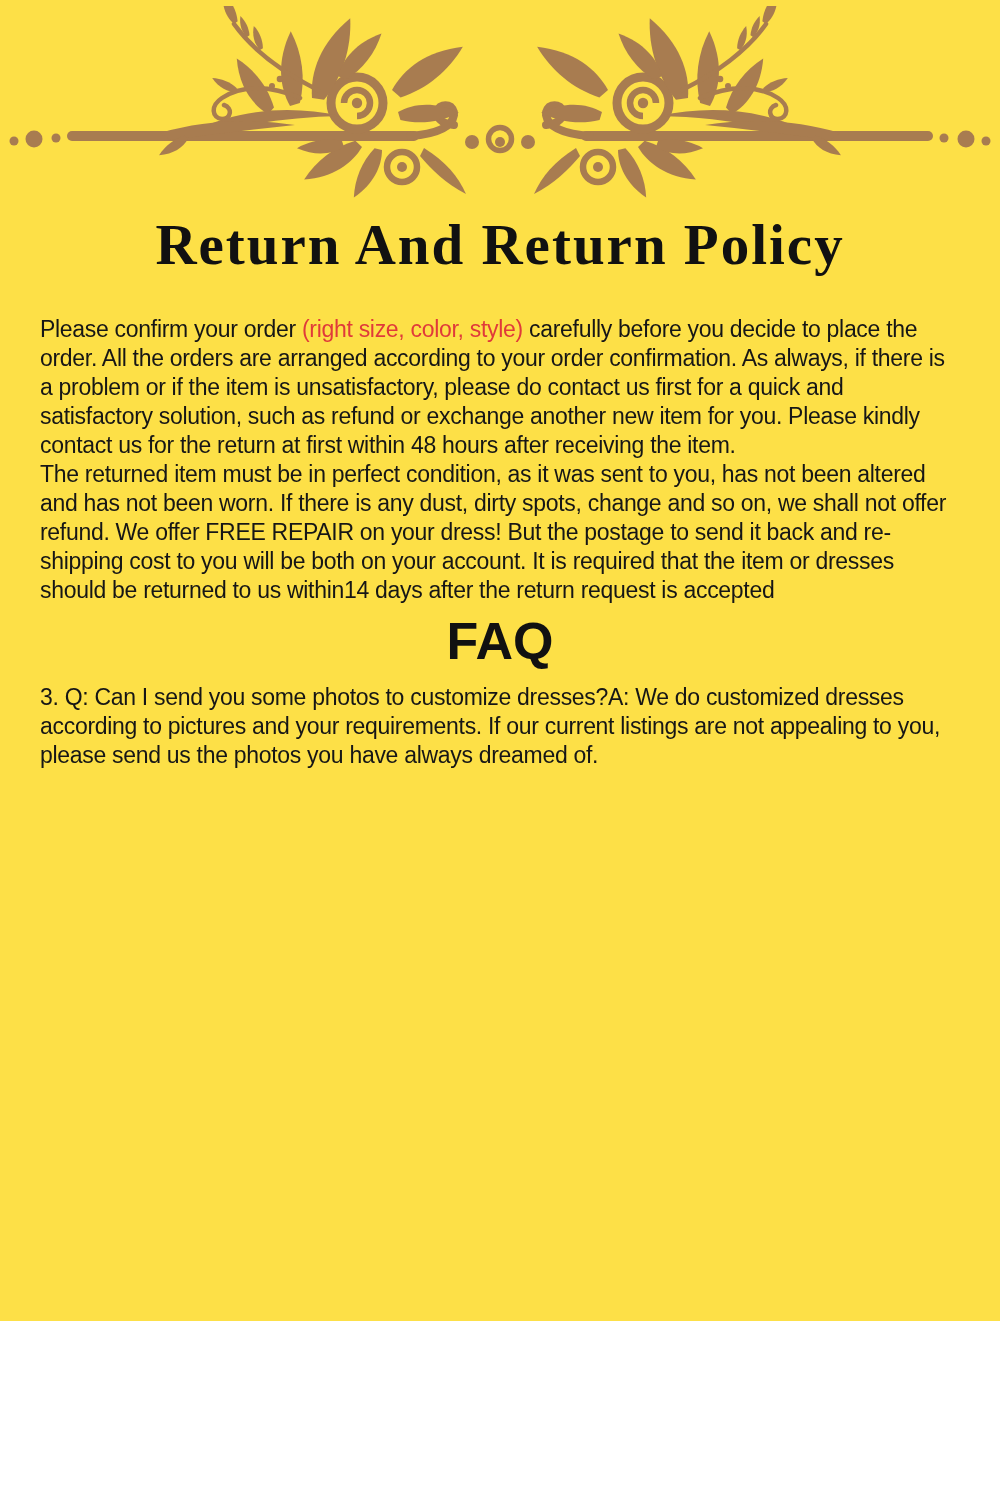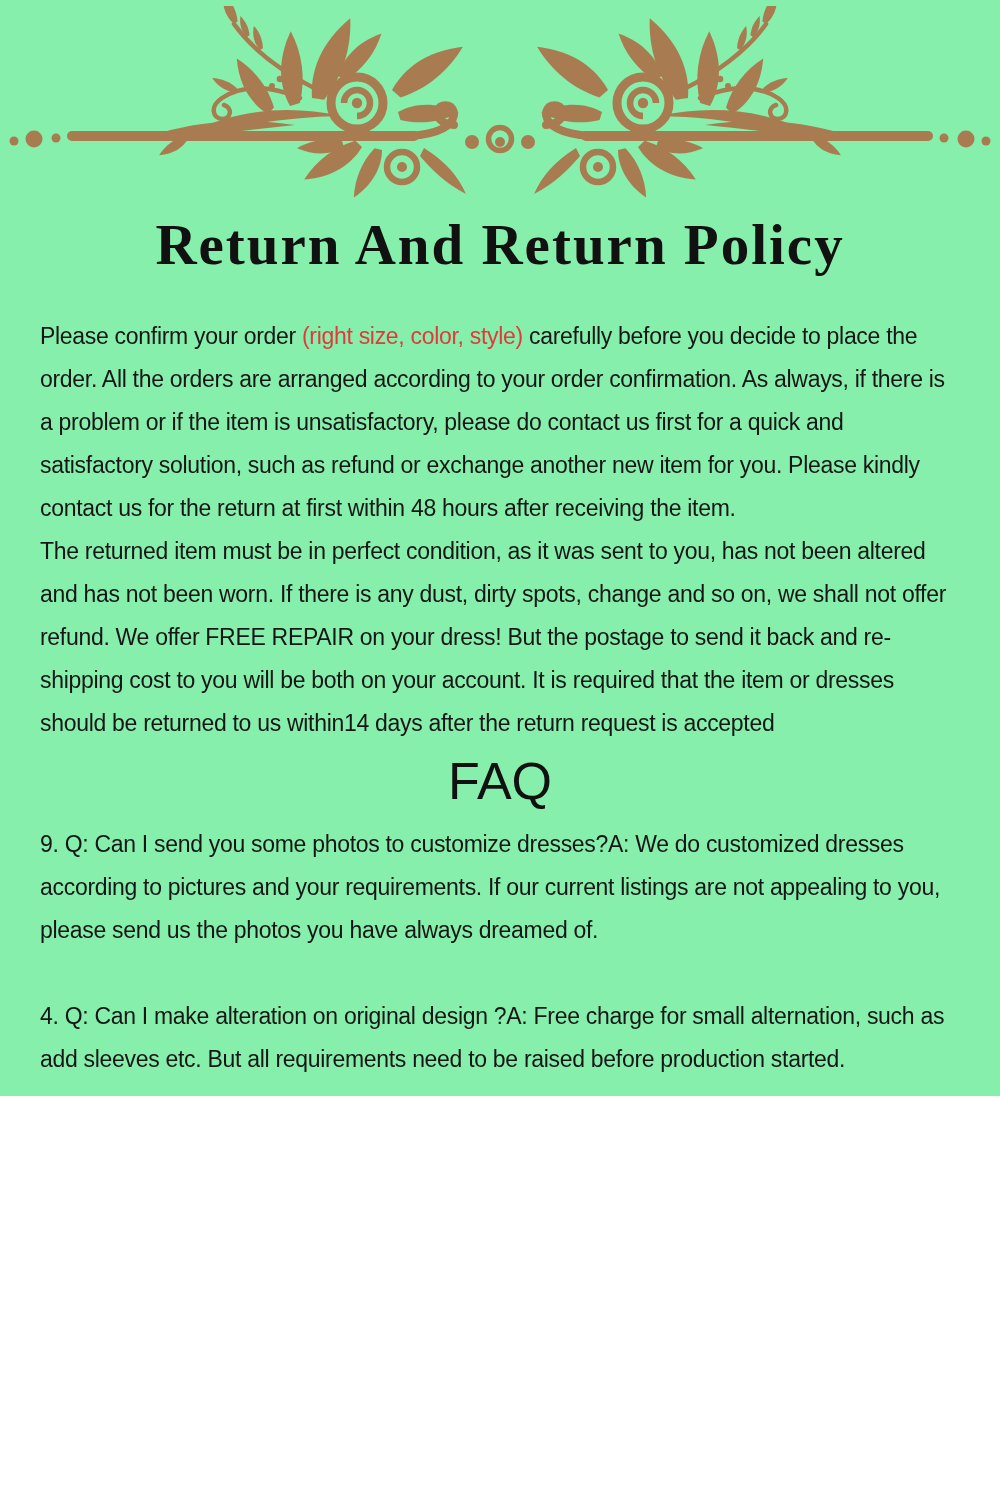--- a/index.html
+++ b/index.html
@@ -3,23 +3,23 @@
 <meta charset="utf-8">
 <style>
   html, body {
     margin: 0;
     padding: 0;
     background: #ffffff;
   }
   .page {
     position: relative;
     width: 1000px;
-    height: 1096px;
+    height: 1321px;
     overflow: hidden;
-    background: #86efac;
+    background: #fde047;
     font-family: "Liberation Sans", sans-serif;
     color: var(--text, #161616);
   }
   .divider {
     display: block;
     width: 1000px;
     height: 195px;
     margin-top: 6px;
     color: var(--ornament, #a87c50);
   }
@@ -29,30 +29,30 @@
     font-family: "Liberation Serif", serif;
     font-weight: 700;
     font-size: 57px;
     line-height: 68px;
     letter-spacing: 2px;
     color: #111111;
   }
   .text-block {
     margin: 0 40px;
     font-size: 23px;
-    line-height: 43px;
+    line-height: 29px;
     letter-spacing: -0.3px;
     text-align: left;
   }
   p.text-block { margin-top: 0; margin-bottom: 0; }
   .red-note { color: var(--highlight, #e03a3a); }
   .faq-heading {
     margin: 6px 0 12px 0;
     text-align: center;
-    font-weight: 400;
+    font-weight: 700;
     font-size: 52px;
     line-height: 60px;
     color: #111111;
   }
   .faq-item {
     white-space: pre-line;
     margin-bottom: 43px;
   }
 </style>
 </head>
@@ -108,16 +108,15 @@
   </svg>
 
   <h1 class="page-title">Return And Return Policy</h1>
 
   <p class="text-block"><span>Please confirm your order </span><span class="red-note">(right size, color, style)</span><span> carefully before you decide to place the order. All the orders are arranged according to your order confirmation. As always, if there is a problem or if the item is unsatisfactory, please do contact us first for a quick and satisfactory solution, such as refund or exchange another new item for you. Please kindly contact us for the return at first within 48 hours after receiving the item.</span></p>
 
   <p class="text-block">The returned item must be in perfect condition, as it was sent to you, has not been altered and has not been worn. If there is any dust, dirty spots, change and so on, we shall not offer refund. We offer FREE REPAIR on your dress! But the postage to send it back and re-shipping cost to you will be both on your account. It is required that the item or dresses should be returned to us within14 days after the return request is accepted</p>
 
   <h2 class="faq-heading">FAQ</h2>
 
-  <div class="text-block faq-item">9. Q: Can I send you some photos to customize dresses?A: We do customized dresses according to pictures and your requirements. If our current listings are not appealing to you, please send us the photos you have always dreamed of.</div>
-  <div class="text-block faq-item">4. Q: Can I make alteration on original design ?A: Free charge for small alternation, such as add sleeves etc. But all requirements need to be raised before production started.</div>
+  <div class="text-block faq-item">3. Q: Can I send you some photos to customize dresses?A: We do customized dresses according to pictures and your requirements. If our current listings are not appealing to you, please send us the photos you have always dreamed of.</div>
 
 </div>
 
 </body></html>

